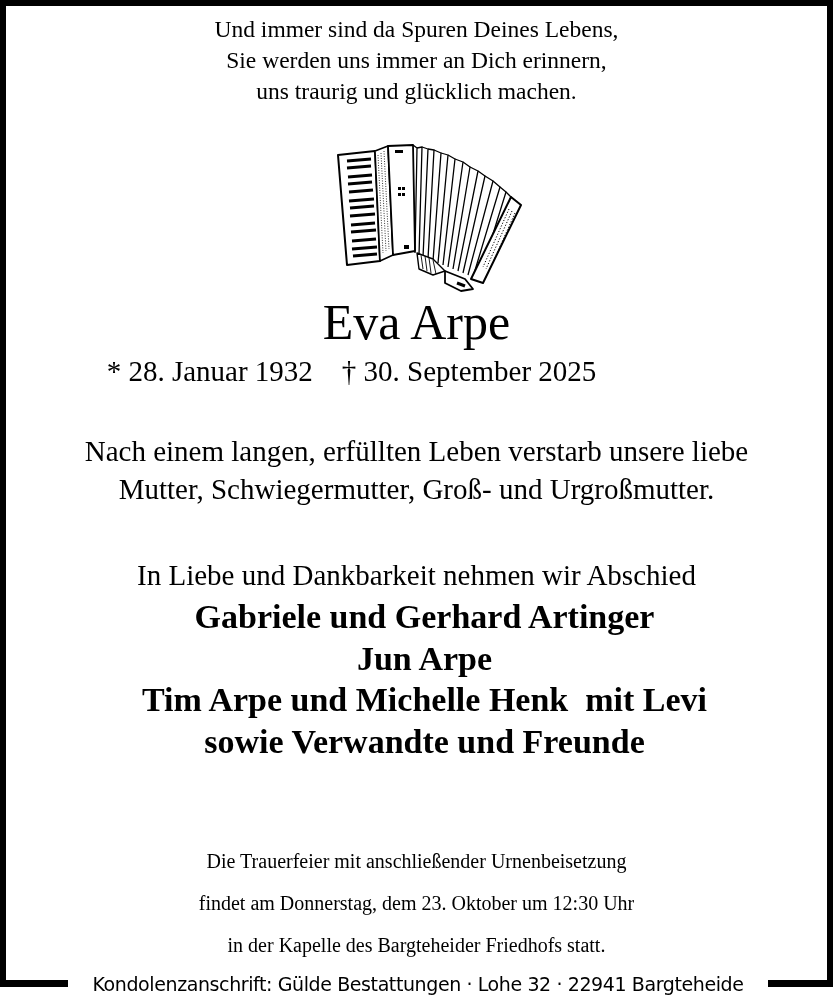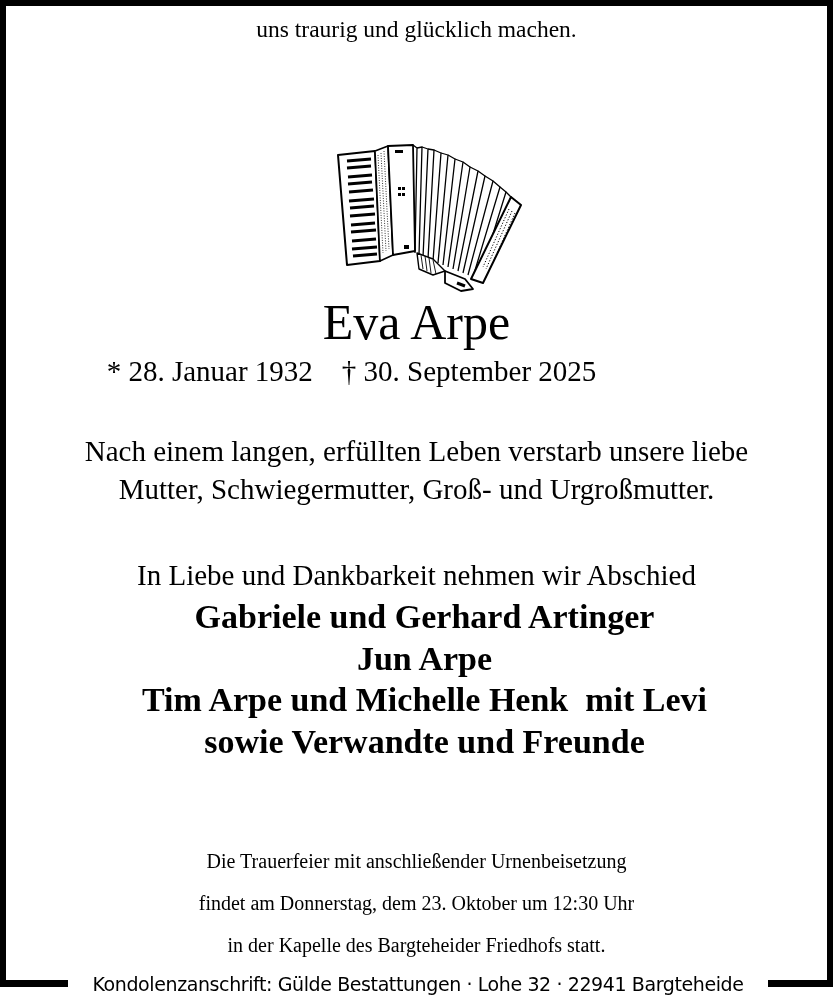--- a/index.html
+++ b/index.html
@@ -56,20 +56,22 @@
     .line { white-space: nowrap; }
   </style>
 </head>
 <body>
 
 <div class="frame"></div>
 <div class="frame-bottom-left"></div>
 <div class="frame-bottom-right"></div>
 
 <div class="poem serif">
+  <div>Und immer sind da Spuren Deines Lebens,</div>
+  <div>Sie werden uns immer an Dich erinnern,</div>
   <div>uns traurig und glücklich machen.</div>
 </div>
 
 <div class="accordion">
   <svg width="195" height="150" viewBox="0 0 195 150" xmlns="http://www.w3.org/2000/svg" fill="none" stroke="#000" stroke-width="1.6" stroke-linejoin="round">
 
     <polygon points="5,12 42,8 47,118 14,122" fill="#fff" stroke-width="2"></polygon>
 
     <g stroke-width="3.2">
       <line x1="14" y1="18" x2="38" y2="16"></line>

